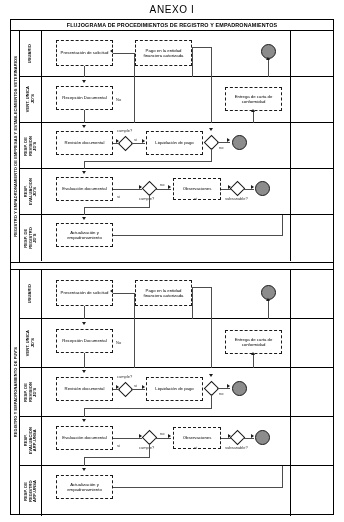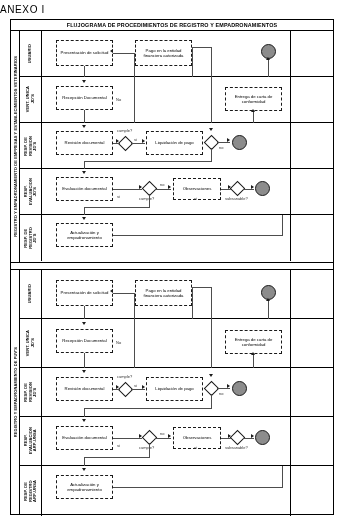--- a/index.html
+++ b/index.html
@@ -1,19 +1,19 @@
 <!DOCTYPE html>
 <html><head>
 <meta charset="utf-8">
 <style>
   html,body{margin:0;padding:0;background:#ffffff;}
   body{width:344px;height:522px;font-family:"Liberation Sans",sans-serif;color:#000;overflow:hidden;}
   #page{position:relative;width:344px;height:522px;}
 
-  .doc-title{position:absolute;left:0;top:4px;width:344px;text-align:left;
+  .doc-title{position:absolute;left:0;top:4px;width:344px;text-align:center;
     font-size:10px;letter-spacing:.6px;color:#000;}
 
   
   .frame{position:absolute;left:10px;top:19px;width:324px;height:496px;
     border:1px solid #000;box-sizing:border-box;}
 
   .banner{position:absolute;left:0;top:0;width:100%;height:11px;
     border-bottom:1px solid #000;box-sizing:border-box;
     display:flex;align-items:center;justify-content:center;}
   .banner span{font-size:5.4px;font-weight:bold;letter-spacing:.15px;}

